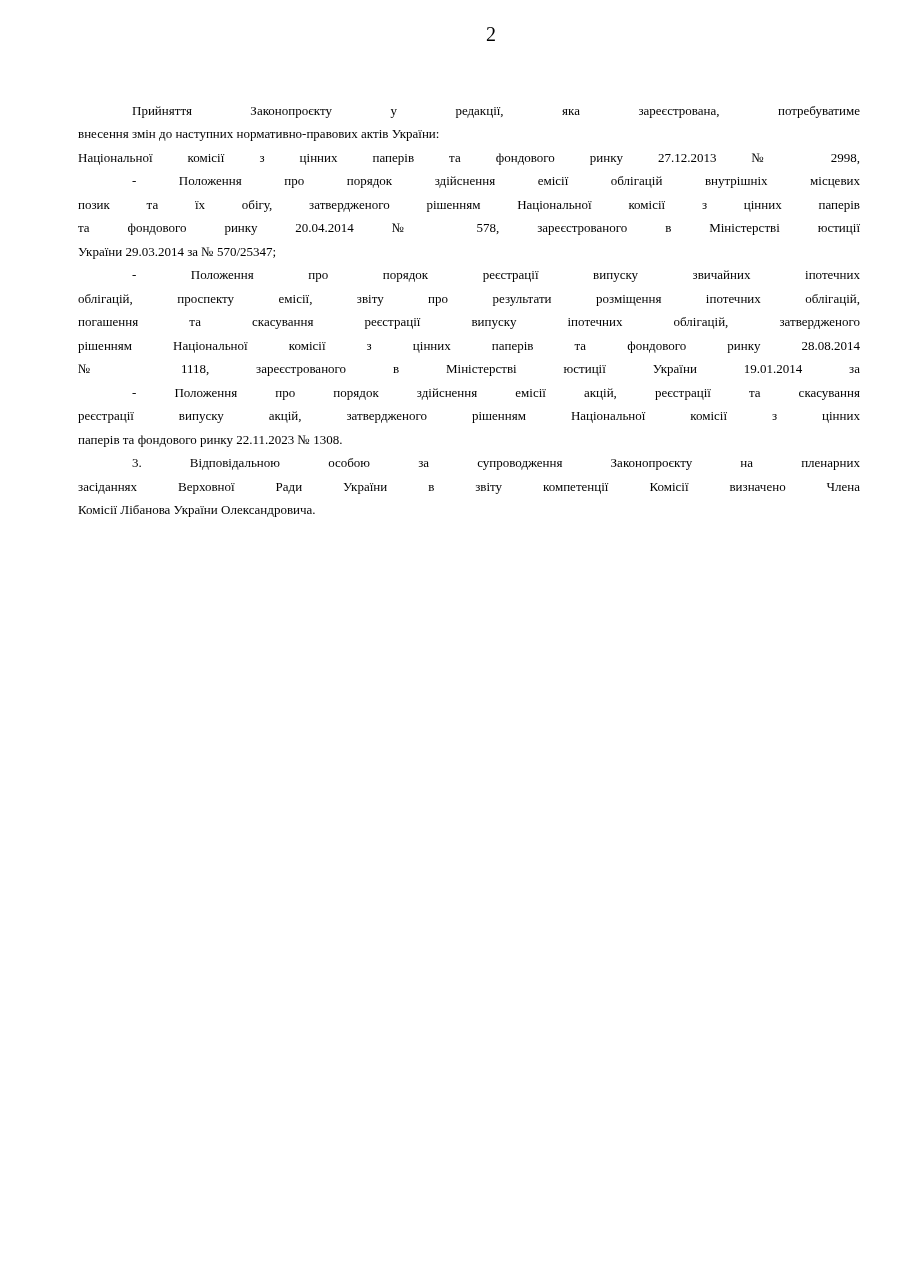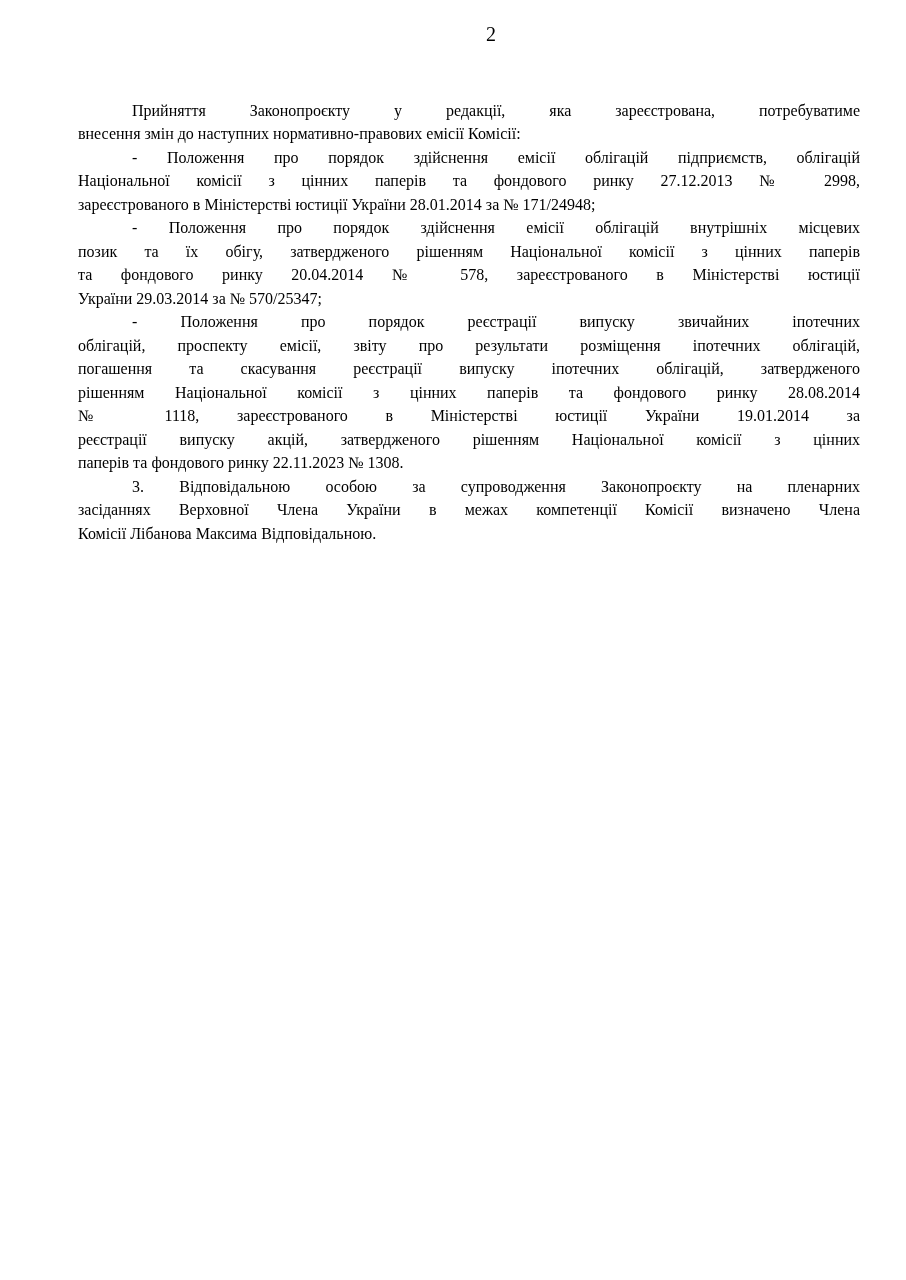--- a/index.html
+++ b/index.html
@@ -28,21 +28,21 @@
     text-align: center;
     transform: translateX(22px);
     margin-bottom: 52px;
   }
   .para {
     margin: 0;
   }
   .para.spaced {
   }
   .ln {
-    font-size: 16px;
+    font-size: 13px;
     line-height: 23.5px;
     text-align: justify;
     text-align-last: justify;
     white-space: normal;
   }
   .ln.last {
     text-align-last: left;
   }
   .ln.first {
     text-indent: 54px;
@@ -50,44 +50,43 @@
 </style>
 </head>
 <body>
 
 <div class="sheet">
   <div class="content">
     <div class="page-number">2</div>
     <div>
         <div class="para">
           <div class="ln first">Прийняття Законопроєкту у редакції, яка зареєстрована, потребуватиме</div>
-          <div class="ln last">внесення змін до наступних нормативно-правових емісії Комісії:</div>
+          <div class="ln last">внесення змін до наступних нормативно-правових актів України:</div>
         </div>
         <div class="para">
-          <div class="ln first">- Положення про порядок здійснення емісії облігацій підприємств, облігацій</div>
           <div class="ln">Національної комісії з цінних паперів та фондового ринку 27.12.2013 № 2998,</div>
-          <div class="ln last">зареєстрованого в Міністерстві юстиції України 28.01.2014 за № 171/24948;</div>
         </div>
         <div class="para">
           <div class="ln first">- Положення про порядок здійснення емісії облігацій внутрішніх місцевих</div>
           <div class="ln">позик та їх обігу, затвердженого рішенням Національної комісії з цінних паперів</div>
           <div class="ln">та фондового ринку 20.04.2014 № 578, зареєстрованого в Міністерстві юстиції</div>
           <div class="ln last">України 29.03.2014 за № 570/25347;</div>
         </div>
         <div class="para">
           <div class="ln first">- Положення про порядок реєстрації випуску звичайних іпотечних</div>
           <div class="ln">облігацій, проспекту емісії, звіту про результати розміщення іпотечних облігацій,</div>
           <div class="ln">погашення та скасування реєстрації випуску іпотечних облігацій, затвердженого</div>
           <div class="ln">рішенням Національної комісії з цінних паперів та фондового ринку 28.08.2014</div>
           <div class="ln">№ 1118, зареєстрованого в Міністерстві юстиції України 19.01.2014 за</div>
         </div>
         <div class="para">
+          <div class="ln first">- Положення про порядок здійснення емісії акцій, реєстрації та скасування</div>
           <div class="ln">реєстрації випуску акцій, затвердженого рішенням Національної комісії з цінних</div>
           <div class="ln last">паперів та фондового ринку 22.11.2023 № 1308.</div>
         </div>
         <div class="para spaced">
           <div class="ln first">3. Відповідальною особою за супроводження Законопроєкту на пленарних</div>
-          <div class="ln">засіданнях Верховної Члена України в межах компетенції Комісії визначено Члена</div>
-          <div class="ln last">Комісії Лібанова Максима Відповідальною.</div>
+          <div class="ln">засіданнях Верховної Ради України в звіту компетенції Комісії визначено Члена</div>
+          <div class="ln last">Комісії Лібанова України Олександровича.</div>
         </div>
       </div>
   </div>
 </div>
 
 </body></html>

